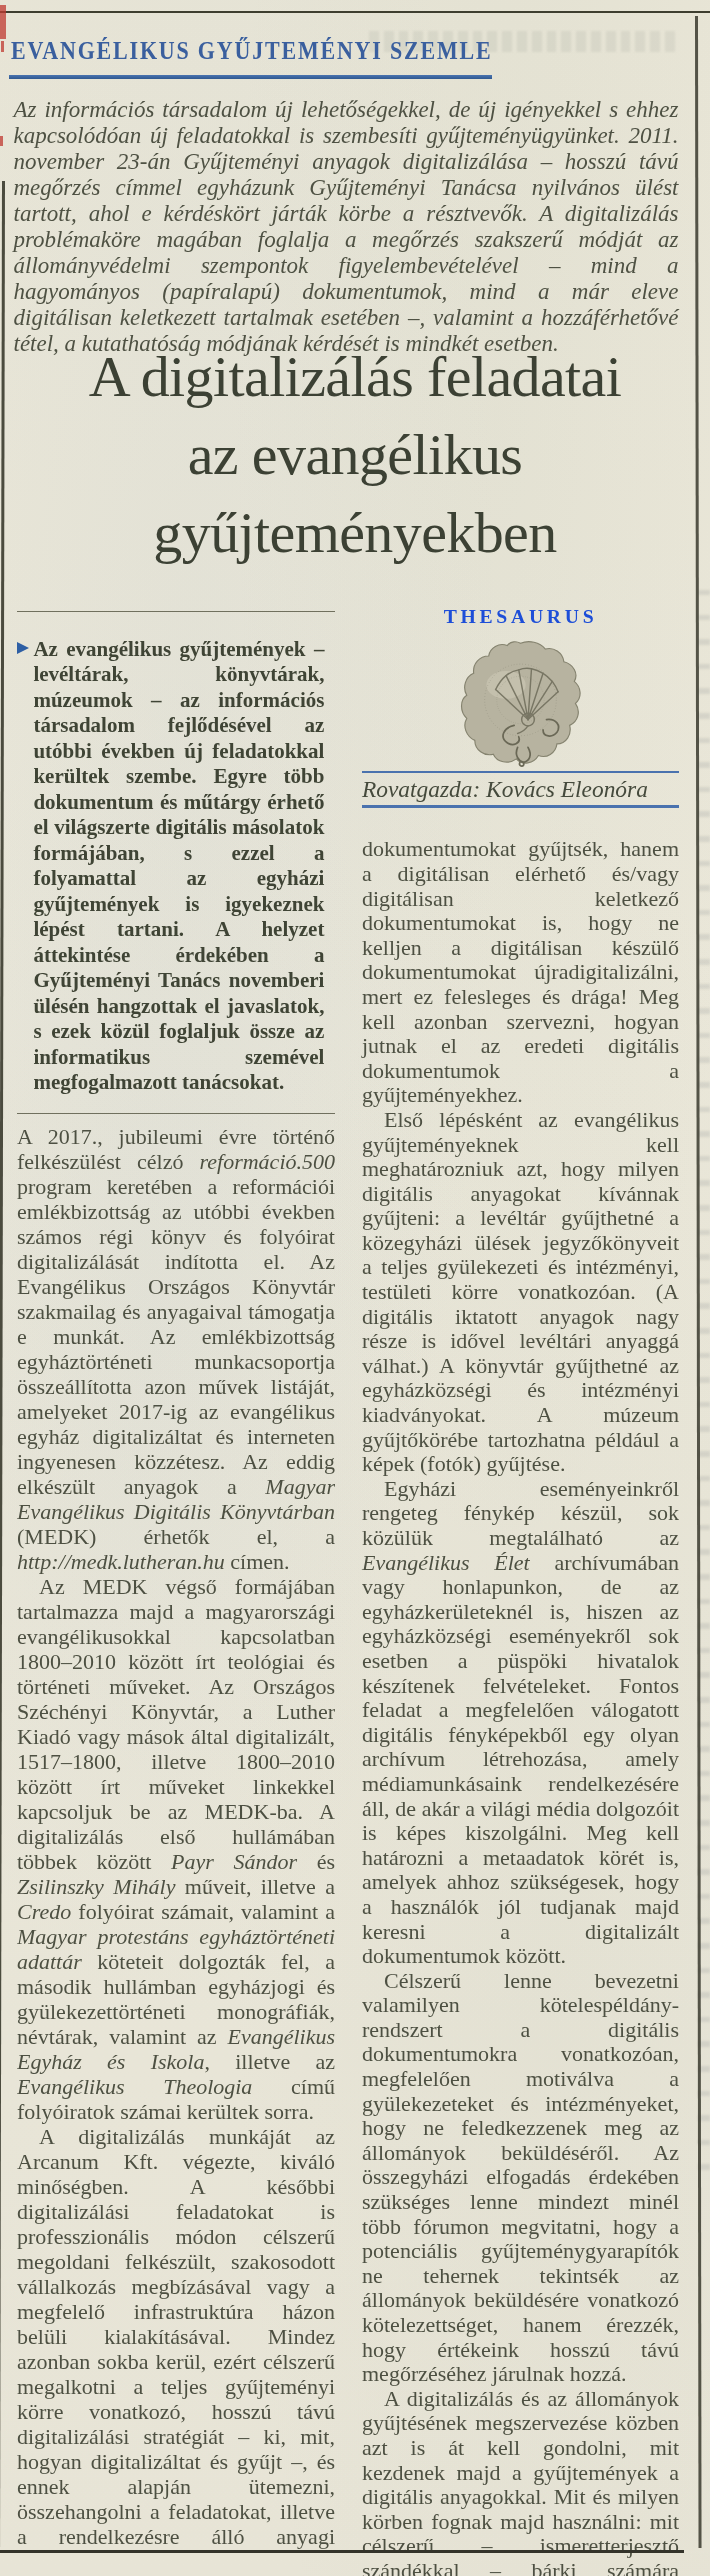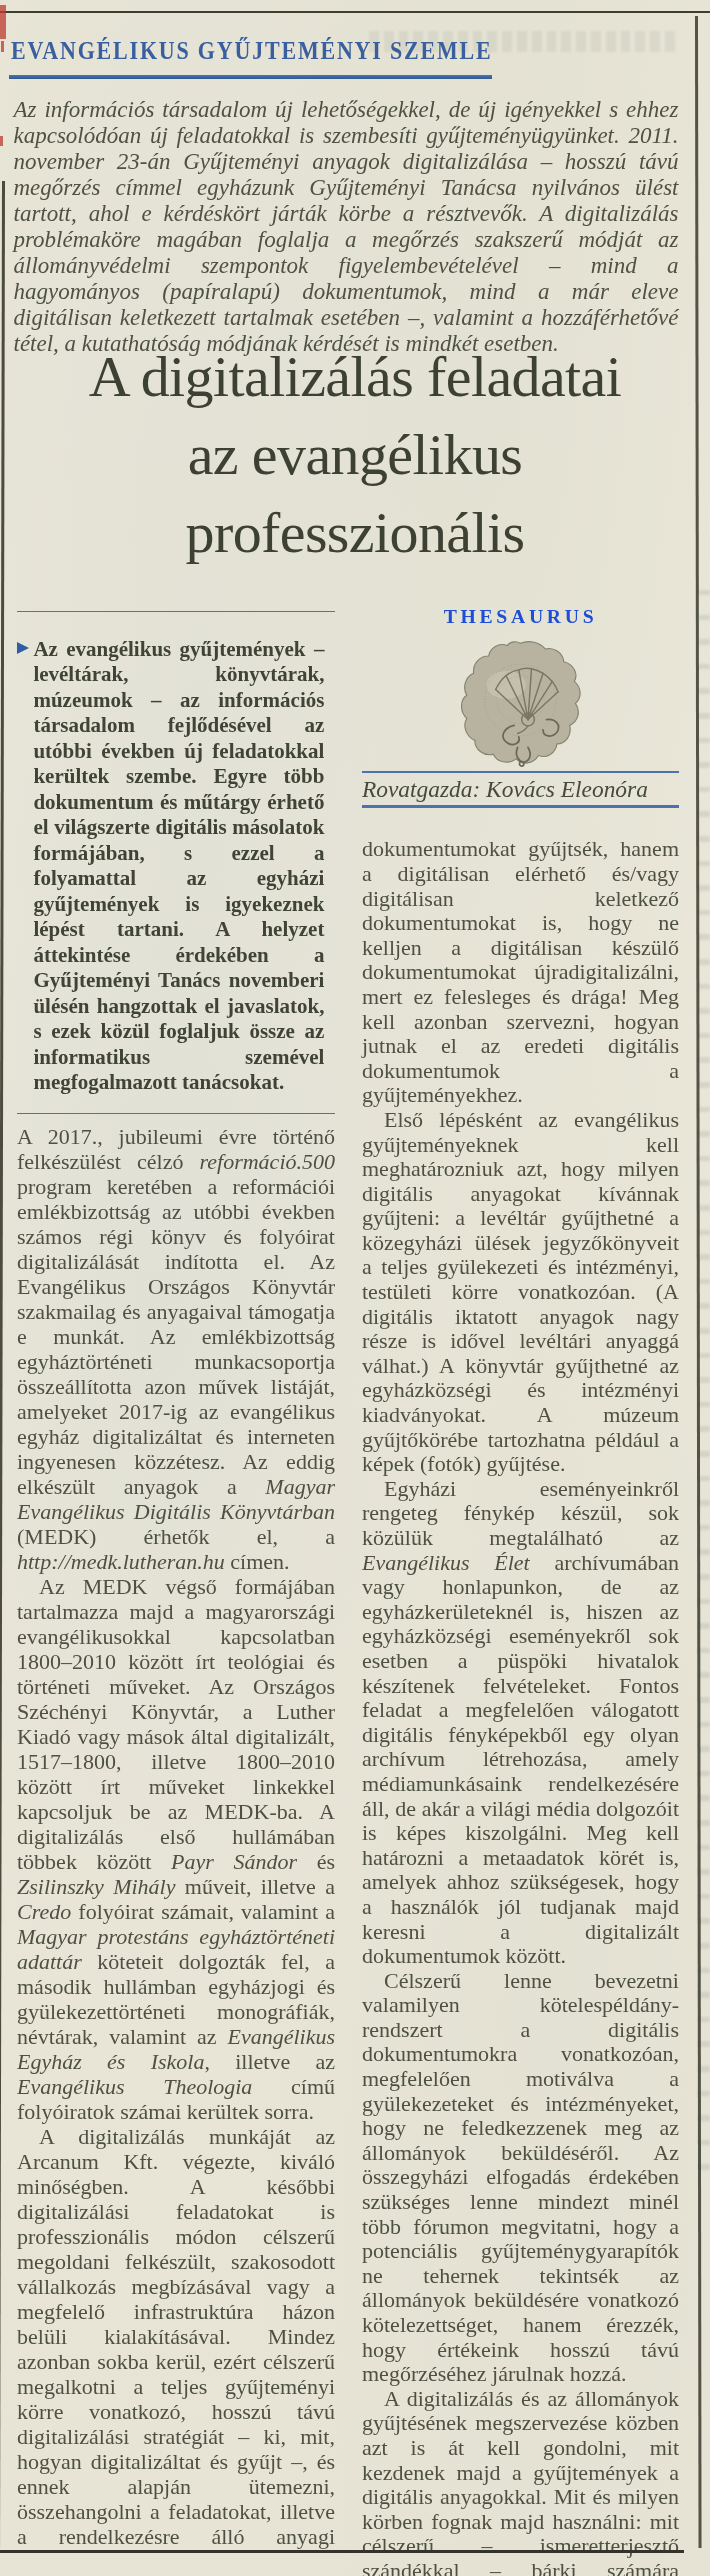--- a/index.html
+++ b/index.html
@@ -83,21 +83,21 @@
   <div class="frame-right"></div>
 
   <div class="masthead">EVANGÉLIKUS GYŰJTEMÉNYI SZEMLE</div>
   <div class="masthead-rule"></div>
 
   <p class="intro">Az információs társadalom új lehetőségekkel, de új igényekkel s ehhez kapcsolódóan új feladatokkal is szembesíti gyűjteményügyünket. 2011. november 23-án Gyűjteményi anyagok digitalizálása – hosszú távú megőrzés címmel egyházunk Gyűjteményi Tanácsa nyilvános ülést tartott, ahol e kérdéskört járták körbe a résztvevők. A digitalizálás problémaköre magában foglalja a megőrzés szakszerű módját az állományvédelmi szempontok figyelembevételével – mind a hagyományos (papíralapú) dokumentumok, mind a már eleve digitálisan keletkezett tartalmak esetében –, valamint a hozzáférhetővé tétel, a kutathatóság módjának kérdését is mindkét esetben.</p>
 
   <h1 class="headline">
     <div>A digitalizálás feladatai</div>
     <div>az evangélikus</div>
-    <div>professzionális</div>
+    <div>gyűjteményekben</div>
   </h1>
 
   <div class="col left">
     <div class="thin-rule"></div>
     <div class="lead-row">
       <span class="tri"></span>
       <p class="lead">Az evangélikus gyűjtemények – levéltárak, könyvtárak, múzeumok – az információs társadalom fejlődésével az utóbbi években új feladatokkal kerültek szembe. Egyre több dokumentum és műtárgy érhető el világszerte digitális másolatok formájában, s ezzel a folyamattal az egyházi gyűjtemények is igyekeznek lépést tartani. A helyzet áttekintése érdekében a Gyűjteményi Tanács novemberi ülésén hangzottak el javaslatok, s ezek közül foglaljuk össze az informatikus szemével megfogalmazott tanácsokat.</p>
     </div>
     <div class="thin-rule rule2"></div>
     <div class="paras">

